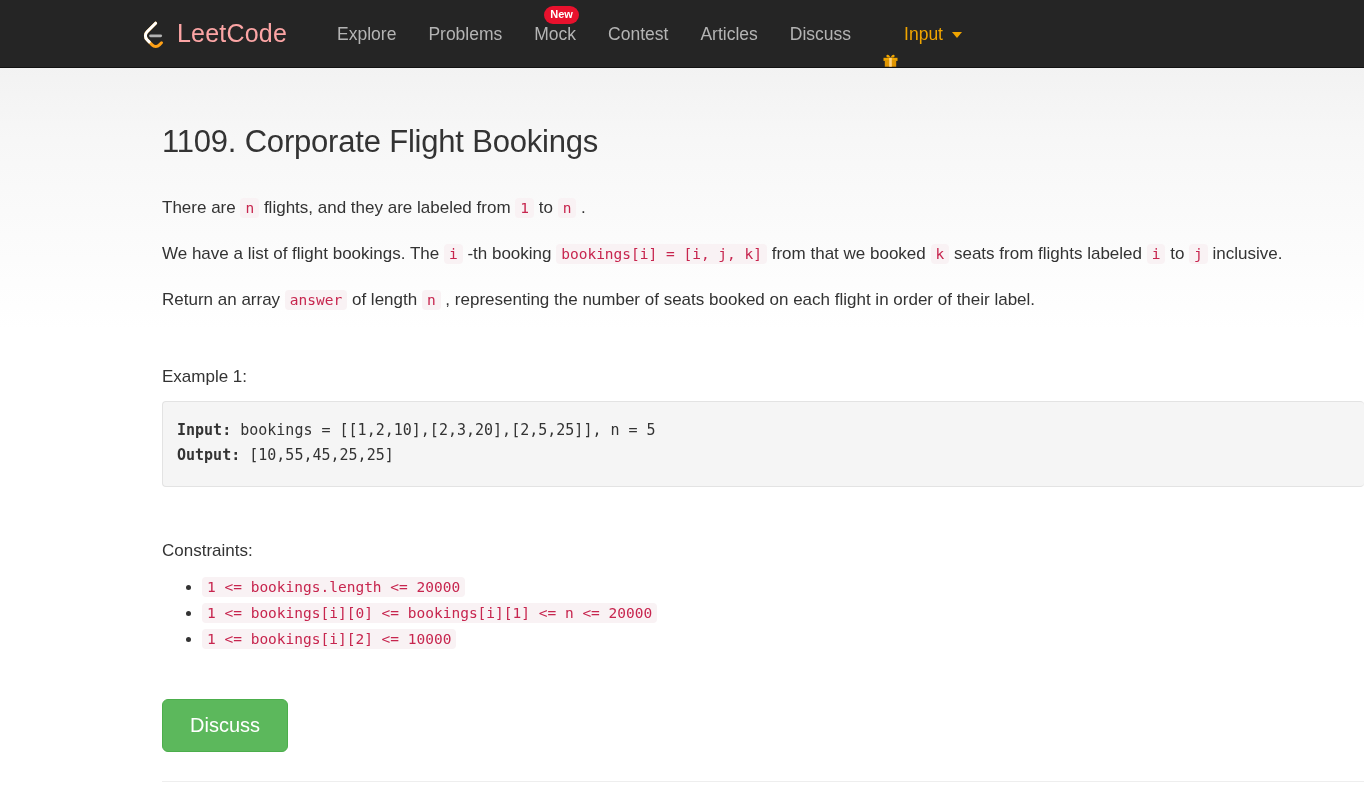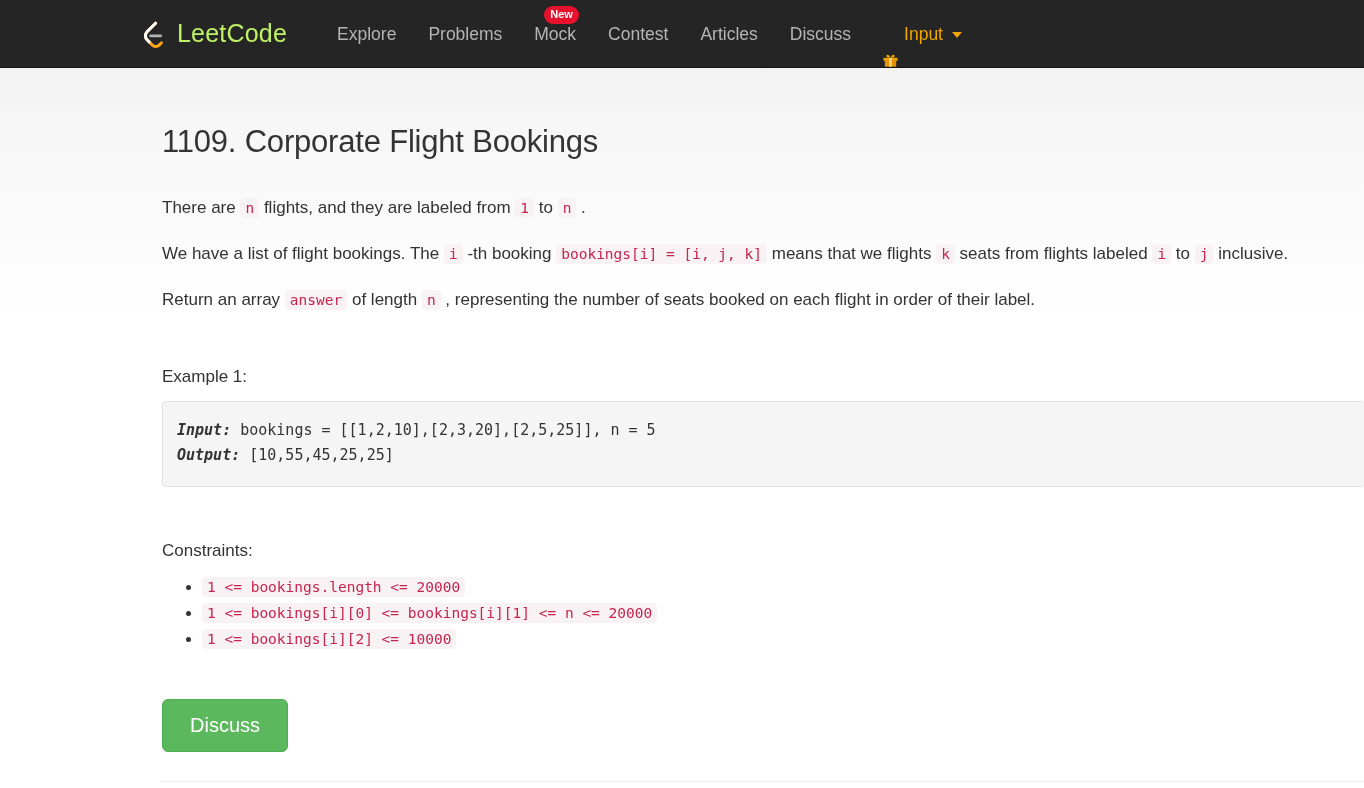--- a/index.html
+++ b/index.html
@@ -33,21 +33,21 @@
     text-decoration: none;
     margin-right: 34px;
   }
   .brand-logo {
     width: 30px;
     height: 30px;
     display: block;
     margin-right: 9px;
   }
   .brand-text {
-    color: #bef264;
+    color: #fca5a5;
     font-size: 25px;
     letter-spacing: 0.2px;
     font-weight: 400;
     line-height: 1;
   }
   .nav-links {
     display: flex;
     align-items: center;
     list-style: none;
     margin: 0;
@@ -151,21 +151,21 @@
     border-radius: 4px;
     border-right: none;
     padding: 16px 18px 18px 14px;
     font-family: "DejaVu Sans Mono", monospace;
     font-size: 15px;
     line-height: 25px;
     color: #333333;
     white-space: pre;
     overflow: hidden;
   }
-  .codeblock b { font-weight: bold; font-style: italic; }
+  .codeblock b { font-weight: bold; }
   .constraints-list {
     margin: 12px 0 0 0;
     padding-left: 40px;
     list-style: disc;
   }
   .constraints-list li {
     margin-top: 8px;
     color: #333333;
   }
   .constraints-list li:first-child { margin-top: 17px; }
@@ -242,21 +242,21 @@
     </li>
   </ul>
 </nav>
 
 <main class="content">
 
   <h1 class="page-title">1109. Corporate Flight Bookings</h1>
 
   <p class="para p1"><span>There are </span><code class="inline">n</code><span> flights, and they are labeled from </span><code class="inline">1</code><span> to </span><code class="inline">n</code><span> .</span></p>
 
-  <p class="para"><span>We have a list of flight bookings.  The </span><code class="inline">i</code><span> -th booking </span><code class="inline">bookings[i] = [i, j, k]</code><span> means that we flights </span><code class="inline">k</code><span> seats from flights labeled </span><code class="inline">i</code><span> to </span><code class="inline">j</code><span> inclusive.</span></p>
+  <p class="para"><span>We have a list of flight bookings.  The </span><code class="inline">i</code><span> -th booking </span><code class="inline">bookings[i] = [i, j, k]</code><span> from that we booked </span><code class="inline">k</code><span> seats from flights labeled </span><code class="inline">i</code><span> to </span><code class="inline">j</code><span> inclusive.</span></p>
 
   <p class="para"><span>Return an array </span><code class="inline">answer</code><span> of length </span><code class="inline">n</code><span> , representing the number of seats booked on each flight in order of their label.</span></p>
 
   <p class="section-head">Example 1:</p>
 
   <pre class="codeblock"><b>Input:</b><span> bookings = [[1,2,10],[2,3,20],[2,5,25]], n = 5</span>
 <b>Output:</b><span> [10,55,45,25,25]</span></pre>
 
   <p class="section-head">Constraints:</p>
 

